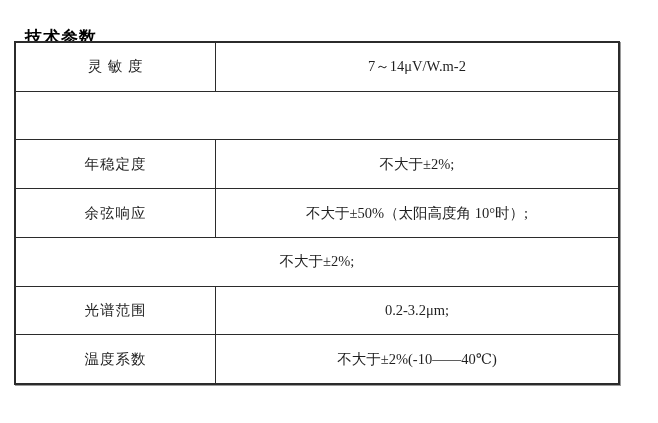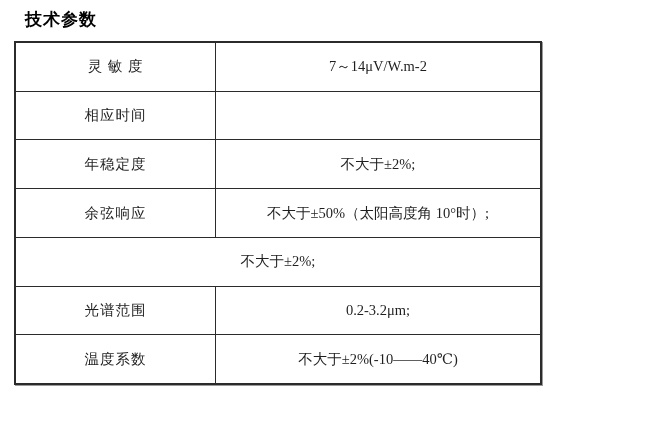--- a/index.html
+++ b/index.html
@@ -6,31 +6,31 @@
   html, body {
     width: 658px; height: 423px;
     background: #ffffff;
     font-family: "Liberation Serif", "DejaVu Serif", serif;
     color: #1a1a1a;
     overflow: hidden;
     position: relative;
   }
   .page-title {
     position: absolute;
-    left: 25px; top: 8px;
+    left: 25px; top: 26px;
     font-size: 17px;
     font-weight: bold;
     color: #000000;
     font-family: "Liberation Sans", "DejaVu Sans", sans-serif;
     letter-spacing: 1px;
   }
   .params-table {
     position: absolute;
     left: 14px; top: 41px;
-    width: 528px; height: 344px;
+    width: 606px; height: 344px;
     border: 2px solid #2b2b2b;
     box-shadow: 1px 1px 0 #9a9a9a;
     display: flex;
     flex-direction: column;
     background: #ffffff;
   }
   .t-row {
     flex: 1;
     display: flex;
     border-bottom: 1px solid #2b2b2b;
@@ -57,21 +57,20 @@
 <body>
 
 <div class="page-title">技术参数</div>
 
 <div class="params-table">
   <div class="t-row">
     <div class="cell label">灵 敏 度</div>
     <div class="cell value">7～14μV/W.m-2</div>
   </div>
   <div class="t-row">
-    <div class="cell label">相应时间</div>
   </div>
   <div class="t-row">
     <div class="cell label">年稳定度</div>
     <div class="cell value">不大于±2%;</div>
   </div>
   <div class="t-row">
     <div class="cell label">余弦响应</div>
     <div class="cell value">不大于±50%（太阳高度角 10°时）;</div>
   </div>
   <div class="t-row">

